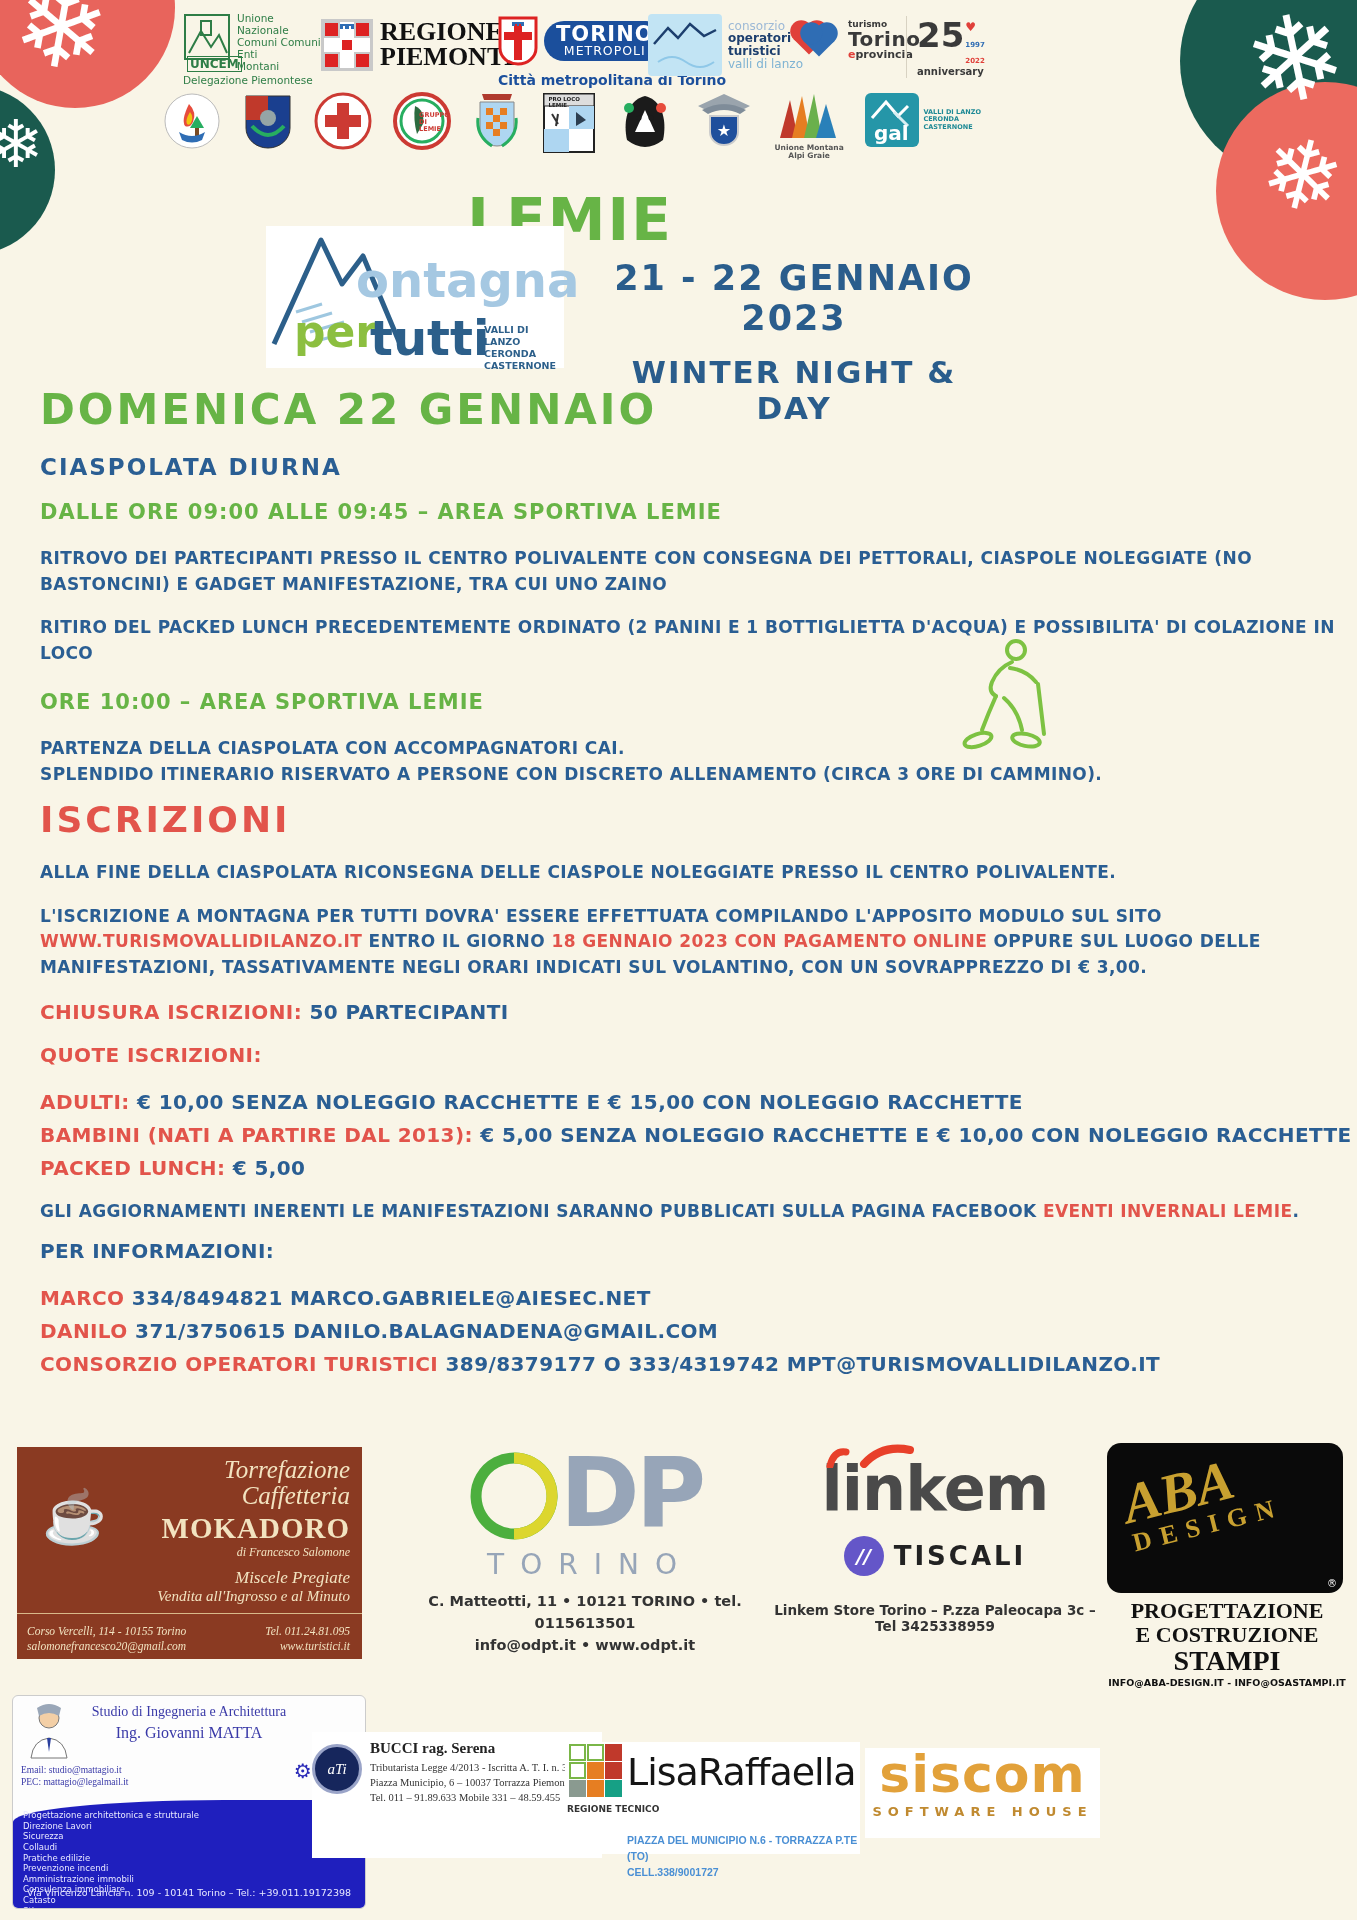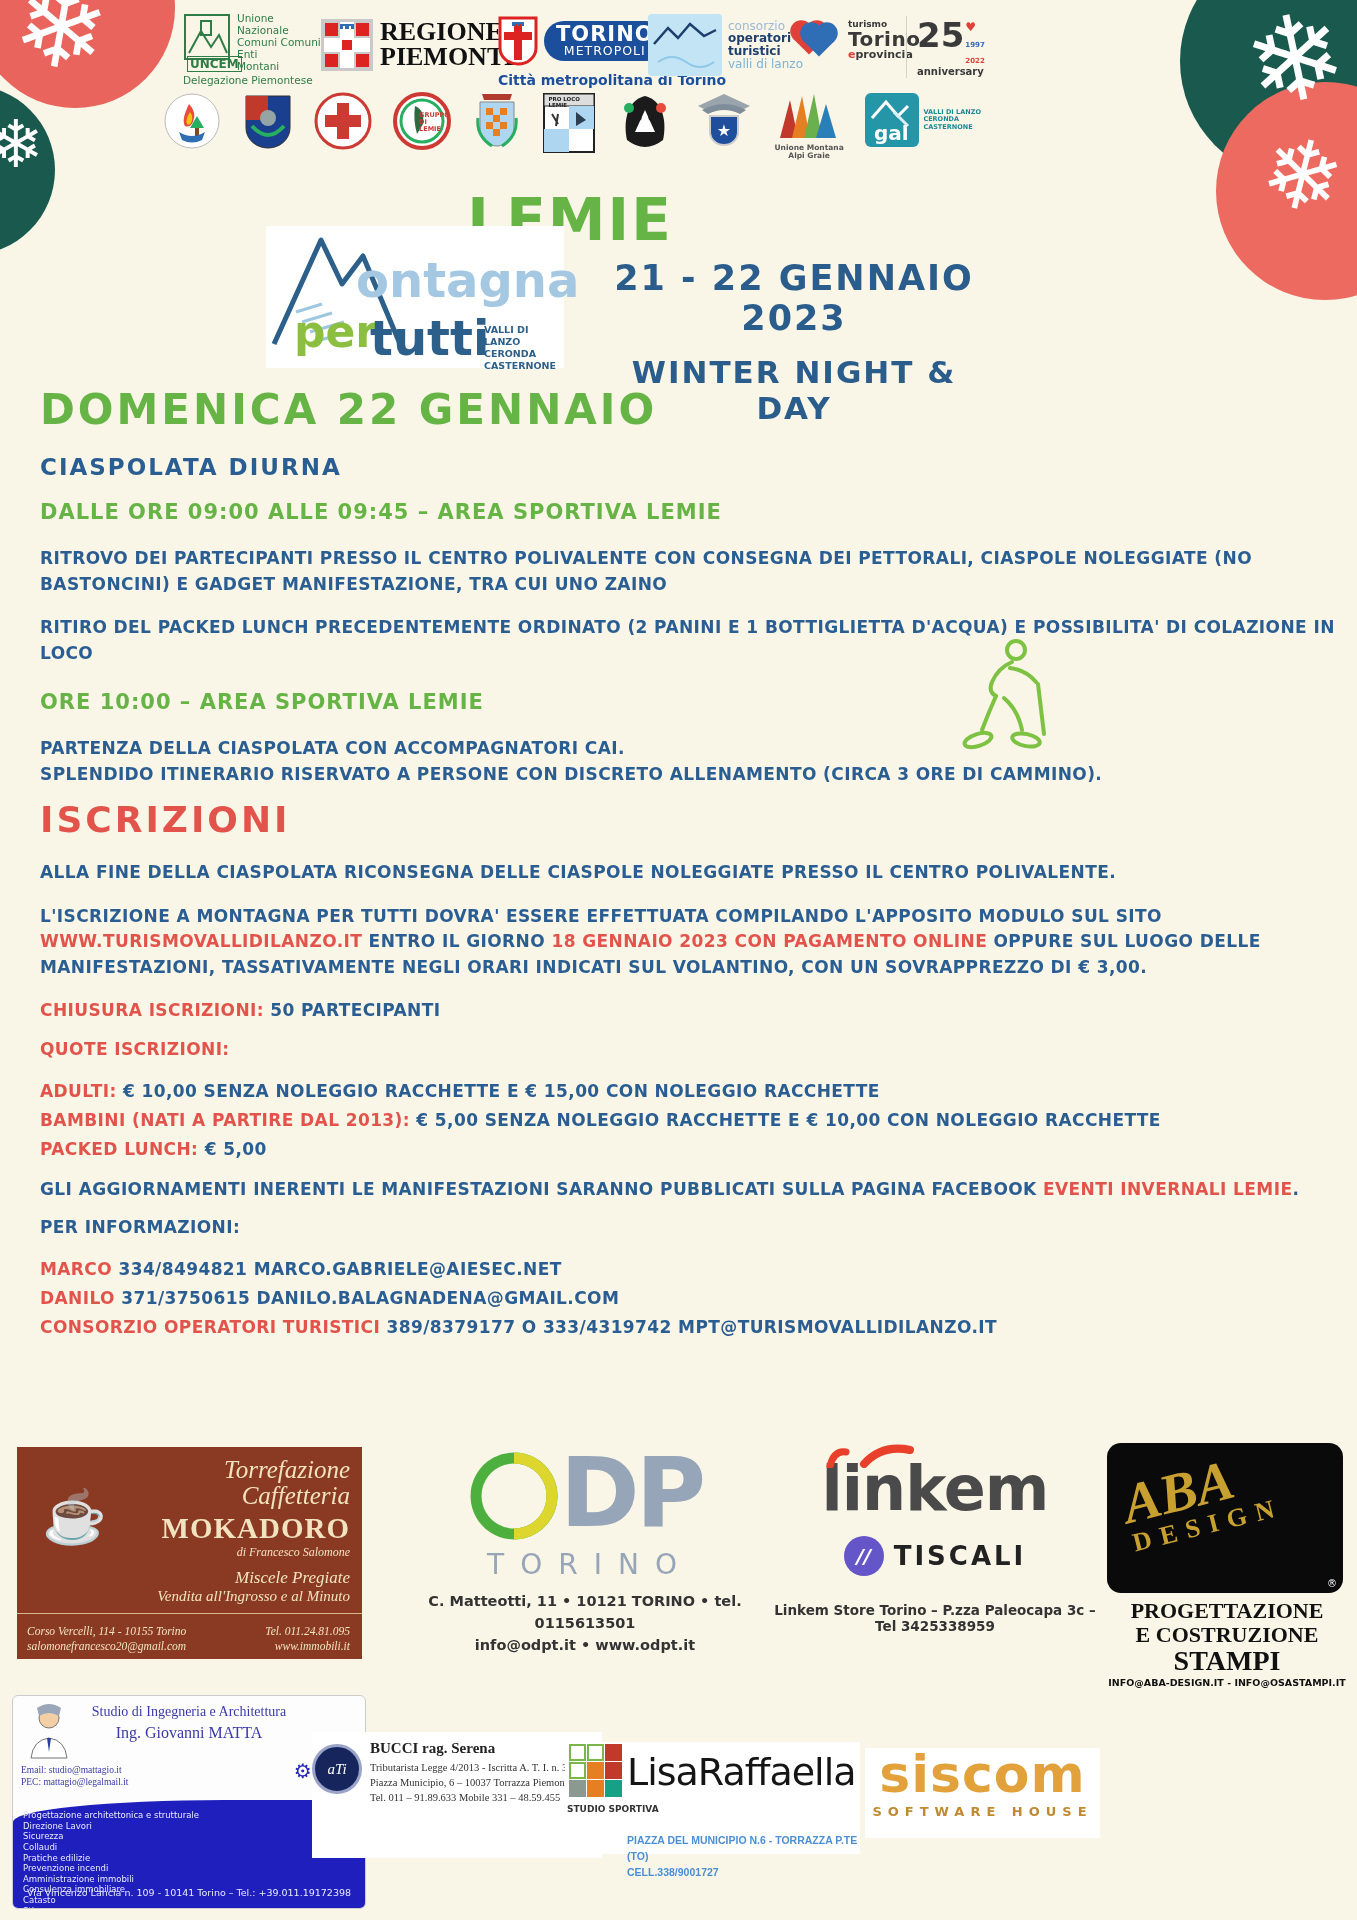--- a/index.html
+++ b/index.html
@@ -76,21 +76,21 @@
   .flow{position:absolute;left:0;top:385px;width:1357px;z-index:5;}
   .line{text-align:left;font-weight:bold;letter-spacing:.4px;padding-left:40px;}
   .c-green{color:#67b446;}
   .c-blue{color:#2a5e93;}
   .c-red{color:#e2544b;}
   .h-green-xl{font-size:42px;letter-spacing:3px;margin-bottom:20px;}
   .h-blue{font-size:23px;letter-spacing:2px;margin-bottom:20px;}
   .h-green{font-size:21px;letter-spacing:1px;margin-bottom:22px;}
   .h-red-xl{font-size:36px;letter-spacing:3px;margin:8px 0 20px;}
   .para{font-size:17px;line-height:1.5;max-width:1332px;margin:0 auto 12px;}
-  .para-sm{font-size:17px;line-height:1.45;margin:0 auto 4px;}
+  .para-sm{font-size:20px;line-height:1.45;margin:0 auto 4px;}
   .pre{white-space:pre-line;}
   .mb18{margin-bottom:18px;} .mb24{margin-bottom:24px;} .mt14{margin-top:14px;} .mt16{margin-top:16px;}
   
   .walker{position:absolute;left:952px;top:638px;z-index:6;}
   
   .card{position:absolute;z-index:5;}
   .moka{left:17px;top:1447px;width:345px;height:212px;background:#8a3a22;color:#f2e3c0;
         font-family:"Liberation Serif",serif;}
   .moka .top{display:flex;}
   .moka .pic{width:115px;height:140px;display:flex;align-items:center;justify-content:center;font-size:52px;color:#f2e3c0;}
@@ -435,21 +435,21 @@
         <div class="vend">Vendita all'Ingrosso e al Minuto</div>
       </div>
     </div>
     <div class="bot">
       <div>
         <div>Corso Vercelli, 114 - 10155 Torino</div>
         <div>salomonefrancesco20@gmail.com</div>
       </div>
       <div style="text-align:right;margin-left:48px;">
         <div>Tel. 011.24.81.095</div>
-        <div>www.immobili.it</div>
+        <div>www.turistici.it</div>
       </div>
     </div>
   </div>
 
   <div class="card odp">
     <div class="logo">
       <svg width="92" height="92" viewBox="0 0 92 92">
         <path d="M46 8 a38 38 0 1 0 0.1 0" fill="none" stroke="#4caf3e" stroke-width="11"></path>
         <path d="M46 8 a38 38 0 0 1 0 76" fill="none" stroke="#dcd62e" stroke-width="11"></path>
       </svg>
@@ -536,21 +536,21 @@
         <div class="sq-o"></div>
         <div class="sq-r"></div>
       <div class="sq-o"></div>
         <div class="sq-or"></div>
         <div class="sq-r"></div>
       <div class="sq-g"></div>
         <div class="sq-or"></div>
         <div class="sq-t"></div>
     </div>
     <div class="nm">LisaRaffaella</div>
-    <div class="stl">STUDIO SPORTIVA</div>
+    <div class="stl">REGIONE TECNICO</div>
     <div class="ad pre">PIAZZA DEL MUNICIPIO N.6 - TORRAZZA P.TE (TO)
 CELL.338/9001727</div>
   </div>
 
   <div class="card siscom">
     <div class="nm">siscom</div>
     <div class="tag">SOFTWARE HOUSE</div>
   </div>
 
 </div>

